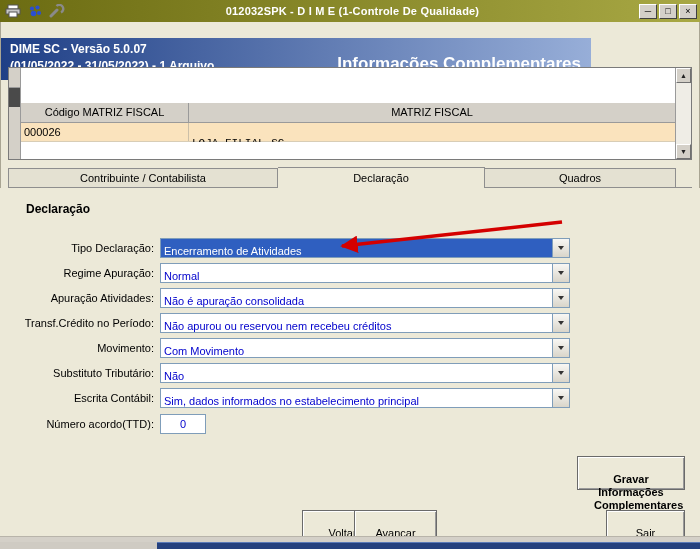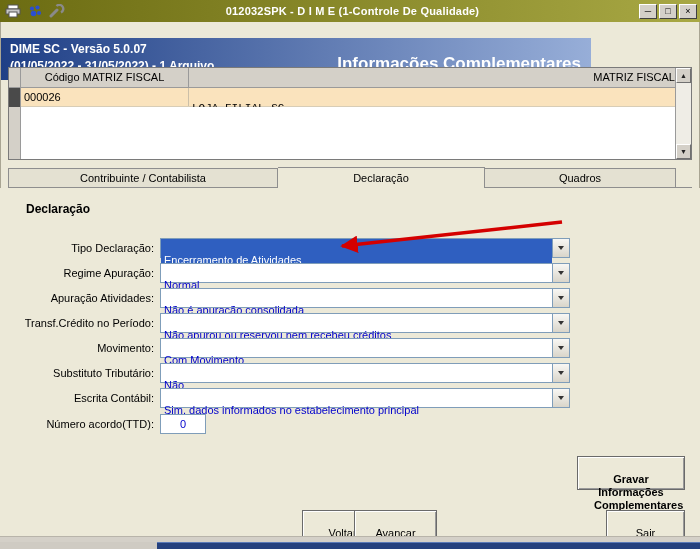--- a/index.html
+++ b/index.html
@@ -28,23 +28,23 @@
   .h-line2 { margin-top:3px; }
   .h-right { position:absolute; right:10px; bottom:6px; font-weight:bold; font-size:17px; }
 
   
   .grid { position:absolute; top:67px; left:8px; width:684px; height:93px;
           border:1px solid #7a7a7a; background:#fff; display:flex; }
   .g-rowhdr { width:12px; background:#d4d0c8; border-right:1px solid #9a9a9a; display:flex; flex-direction:column; }
   .g-corner { height:20px; border-bottom:1px solid #9a9a9a; }
   .g-marker { height:19px; background:#4a4a4a; }
   .g-main { flex:1; display:flex; flex-direction:column; min-width:0; }
-  .g-head { display:flex; height:20px; background:#d4d0c8; border-bottom:1px solid #9a9a9a; }
+  .g-head { display:flex; height:20px; background:#d4d0c8; border-bottom:1px solid #9a9a9a;margin-top:35px; }
   .g-h1 { width:168px; border-right:1px solid #9a9a9a; text-align:center; line-height:19px; }
-  .g-h2 { flex:1; text-align:right; line-height:19px; }
+  .g-h2 { flex:1; text-align:center; line-height:19px; }
   .g-row { display:flex; height:19px; background:#fae3bd; border-bottom:1px solid #d8cdb6; }
   .g-c1 { width:168px; border-right:1px solid #cbbfa8; padding:0 3px; line-height:18px; }
   .g-c2 { flex:1; padding:11px 3px; line-height:18px; white-space:nowrap; overflow:hidden;font-family:Liberation Mono, monospace; }
   .g-empty { flex:1; background:#fff; }
   .g-scroll { width:16px; background:#cdc9bf; border-left:1px solid #9a9a9a; display:flex; flex-direction:column; }
   .g-sbtn { height:15px; background:#d4d0c8; border:1px solid; border-color:#fff #707070 #707070 #fff;
             font-size:7px; text-align:center; line-height:13px; color:#222; }
   .g-track { flex:1; background:#efede6; }
 
   
@@ -56,21 +56,21 @@
   .tab.t3 { width:191px; }
   .tab.active { height:21px; line-height:20px; background:#ece9d8; border-bottom:none; }
   .tab-filler { flex:1; height:20px; border-bottom:1px solid #8e8e8e; }
 
   
   .panel { position:absolute; top:188px; left:0; width:700px; height:348px; background:#ece9d8; }
   .group-title { position:absolute; top:14px; left:26px; font-weight:bold; font-size:12px; }
   .frow { position:absolute; left:0; height:20px; display:flex; align-items:center; }
   .flabel { width:160px; text-align:right; padding-right:6px; }
   .combo { width:410px; height:20px; border:1px solid #7f9db9; background:#fff; display:flex; }
-  .cval { flex:1; padding:14px 3px; color:#0000cc; white-space:nowrap; overflow:hidden;
+  .cval { flex:1; padding:5px 3px; color:#0000cc; white-space:nowrap; overflow:hidden;
           font-size:11px; line-height:14px; }
   .cval.sel { background:#2f5fc0; color:#fff; }
   .cbtn { width:17px; border-left:1px solid #7f9db9;
           background:linear-gradient(#f8f7f4,#d9d5ca); display:flex; align-items:center; justify-content:center; }
   .tri { width:0; height:0; border-left:3.5px solid transparent; border-right:3.5px solid transparent;
          border-top:4px solid #333; }
   .cinput { width:46px; height:20px; border:1px solid #7f9db9; color:#0000cc; text-align:center;
             font-size:11px; font-family:inherit; background:#fff; }
 
   .btn { position:absolute; background:#ece9d8; border:1px solid #6a6a6a;

